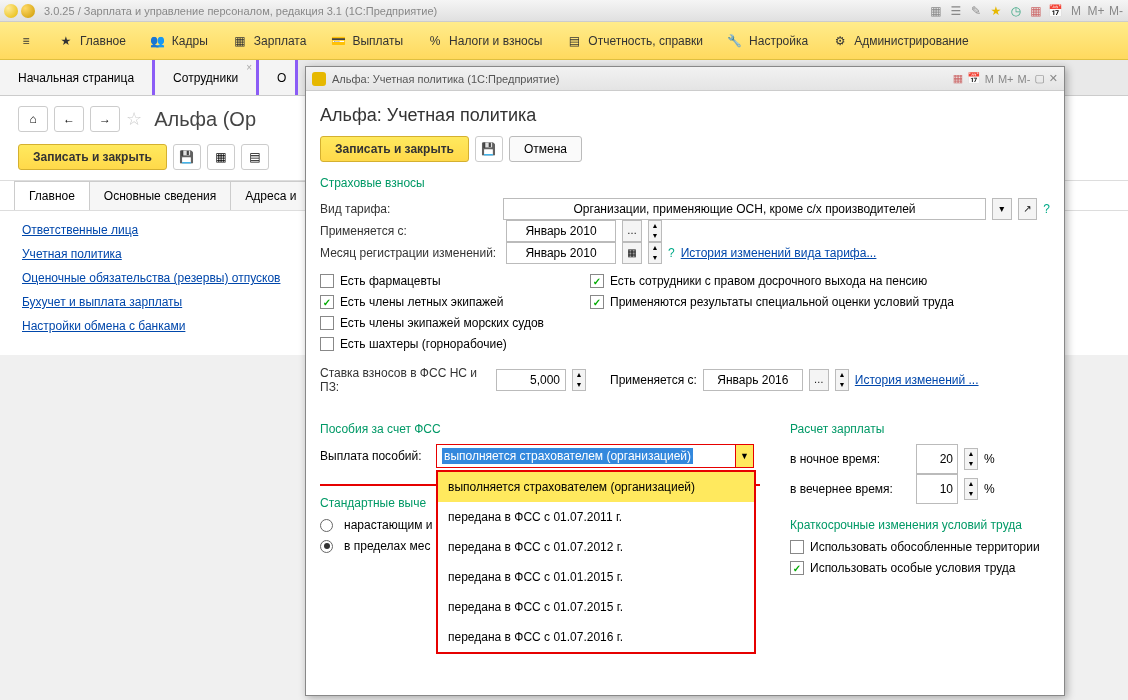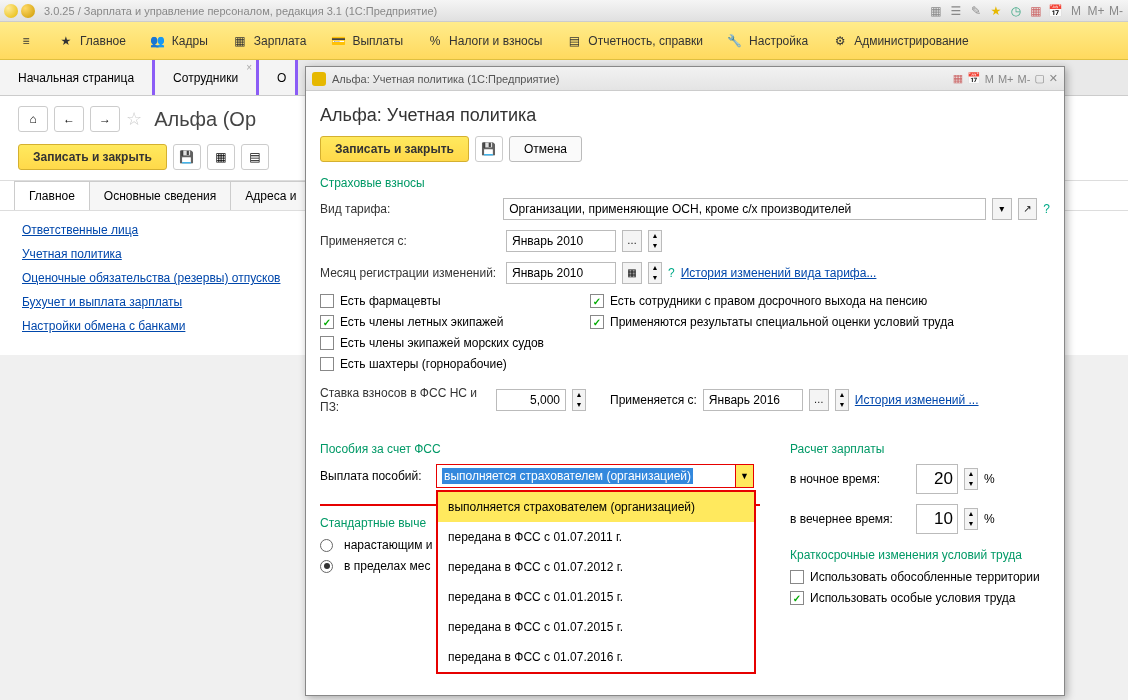--- a/index.html
+++ b/index.html
@@ -48,23 +48,23 @@
 .modal { position: absolute; top: 66px; left: 305px; width: 760px; height: 630px; background: #fff; border: 1px solid #888; box-shadow: 2px 2px 8px rgba(0,0,0,0.3); }
 .modal-title { height: 24px; background: linear-gradient(#f2f2f2, #e4e4e4); display: flex; align-items: center; padding: 0 6px; font-size: 11px; color: #555; border-bottom: 1px solid #ccc; }
 .modal-title .m-icon { width: 14px; height: 14px; background: #e6b800; border-radius: 3px; margin-right: 6px; }
 .modal-title .right-ctrl { margin-left: auto; display: flex; gap: 4px; align-items: center; }
 .modal-title .right-ctrl span { color: #888; font-size: 11px; }
 .modal-body { padding: 10px 14px; }
 .modal-h1 { font-size: 18px; color: #333; margin: 4px 0 10px; }
 .gray-btn { background: #fafafa; border: 1px solid #bbb; border-radius: 3px; padding: 5px 14px; cursor: pointer; font-size: 12px; }
 .section-title { color: #009966; margin: 14px 0 8px; font-size: 12px; }
 
-.form-row { display: flex; align-items: center; margin-bottom: 10px; gap: 6px; }
+.form-row { display: flex; align-items: center; margin-bottom: 0; gap: 6px; }
 .form-label { width: 180px; color: #333; }
-.text-input { border: 1px solid #bbb; padding: 3px 5px; height: 22px; font-size: 12px; }
+.text-input { border: 1px solid #bbb; padding: 3px 5px; height: 22px; font-size: 12px; text-align: center; }
 .spin-btns { display: flex; flex-direction: column; border: 1px solid #bbb; height: 22px; width: 14px; }
 .spin-btns div { flex: 1; font-size: 7px; text-align: center; line-height: 10px; cursor: pointer; background: #f4f4f4; }
 .mini-btn { width: 20px; height: 22px; border: 1px solid #bbb; background: #f4f4f4; text-align: center; cursor: pointer; font-size: 10px; line-height:20px; }
 
 .checkbox-row { display: flex; align-items: center; gap: 6px; margin-bottom: 7px; }
 .cb { width: 14px; height: 14px; border: 1px solid #888; background: #fff; display: flex; align-items: center; justify-content: center; font-size: 10px; color: #0a0; cursor: pointer; }
 .cb.checked::after { content: "✓"; font-weight: bold; color: #0a0; }
 
 .two-col { display: flex; gap: 30px; }
 
@@ -76,21 +76,21 @@
 .dd-input { border: 1px solid #e60000; padding: 3px 5px; height: 24px; width: 300px; display: flex; align-items: center; background: #fff; }
 .dd-input .sel { background: #3388dd; color: #fff; padding: 1px 2px; }
 .dd-btn { width: 18px; height: 24px; border: 1px solid #e60000; border-left: none; background: #ffe95e; text-align: center; line-height: 22px; cursor: pointer; font-size: 9px; }
 .dd-list { position: absolute; top: 26px; left: 0; width: 320px; background: #fff; border: 2px solid #e60000; z-index: 100; }
 .dd-item { padding: 8px 10px; cursor: pointer; }
 .dd-item.hl { background: #ffe95e; }
 
 .radio { width: 13px; height: 13px; border: 1px solid #666; border-radius: 50%; display: inline-flex; align-items: center; justify-content: center; margin-right: 5px; }
 .radio.sel::after { content: ""; width: 6px; height: 6px; background: #333; border-radius: 50%; }
 
-.num-field { width: 42px; text-align: right; border: 1px solid #bbb; height: 30px; padding: 2px 4px; font-size:17px; }
+.num-field { width: 42px; text-align: right; border: 1px solid #bbb; height: 30px; padding: 2px 4px; font-size:12px; }
 
 .big-input { width: 490px; }
 </style>
 </head>
 <body>
 
 <div class="title-bar">
   <span class="circle c1"></span>
   <span class="circle c2"></span>
   <span class="title-text">3.0.25 / Зарплата и управление персоналом, редакция 3.1  (1С:Предприятие)</span>

